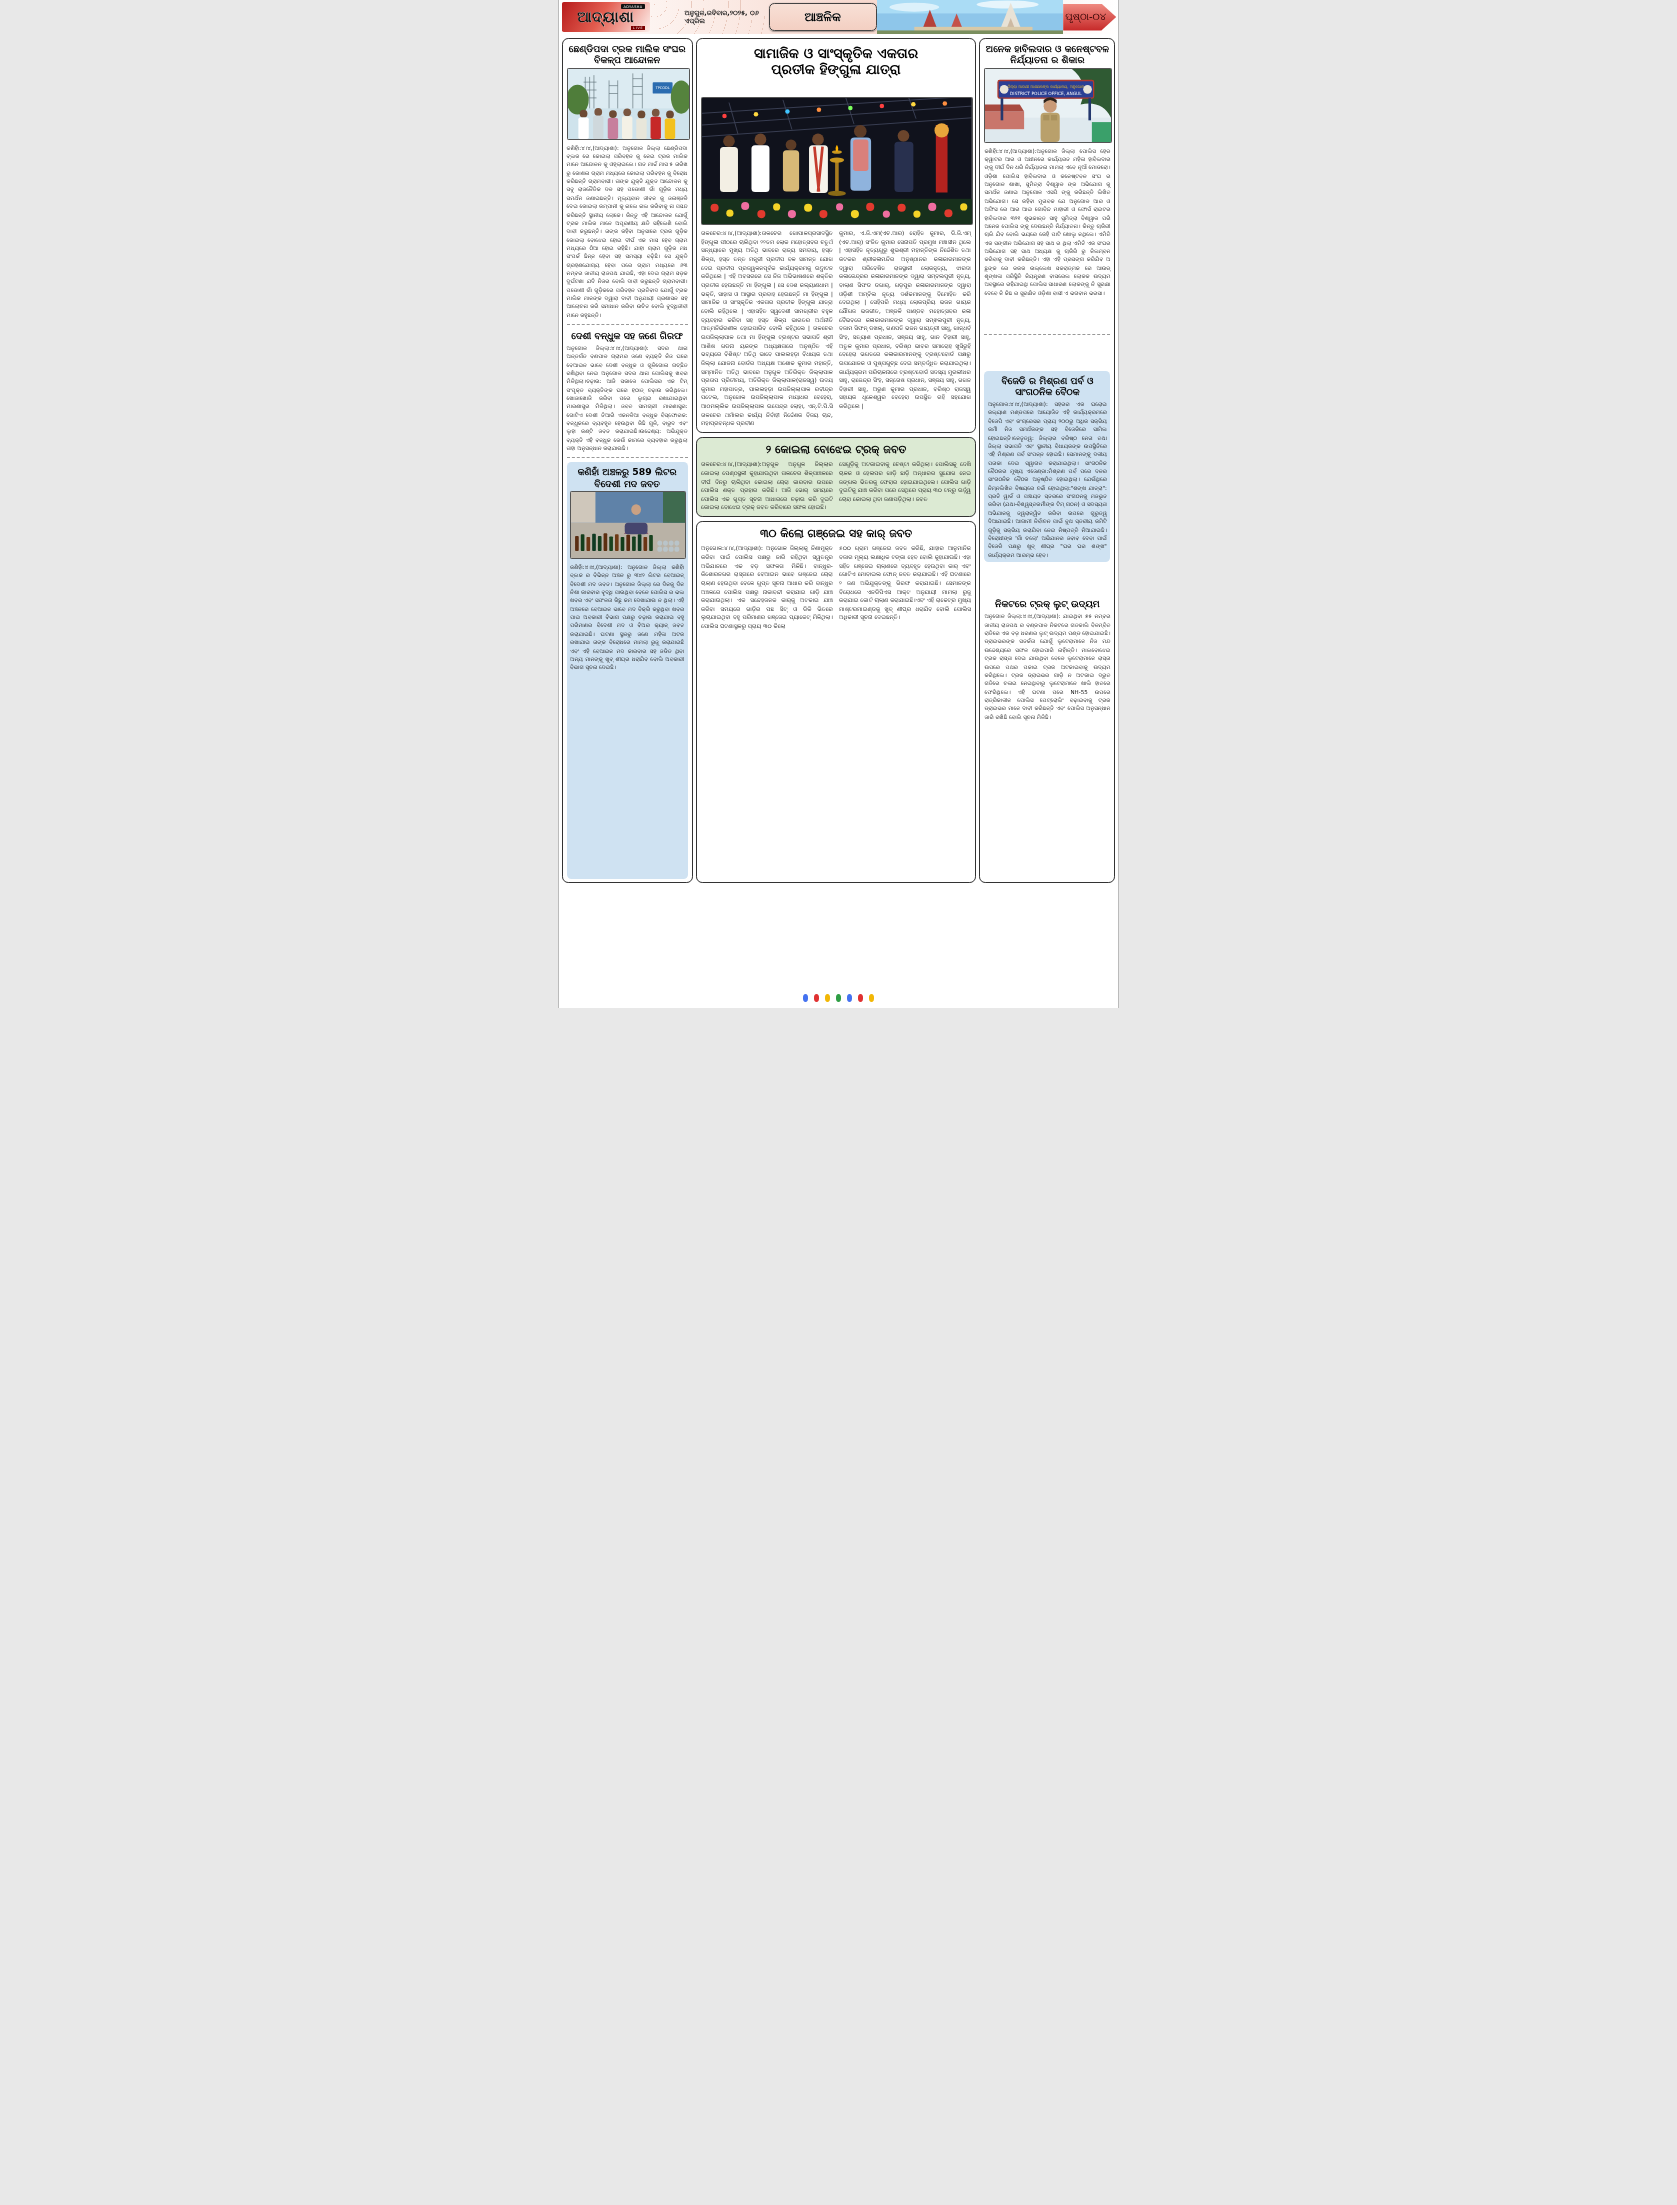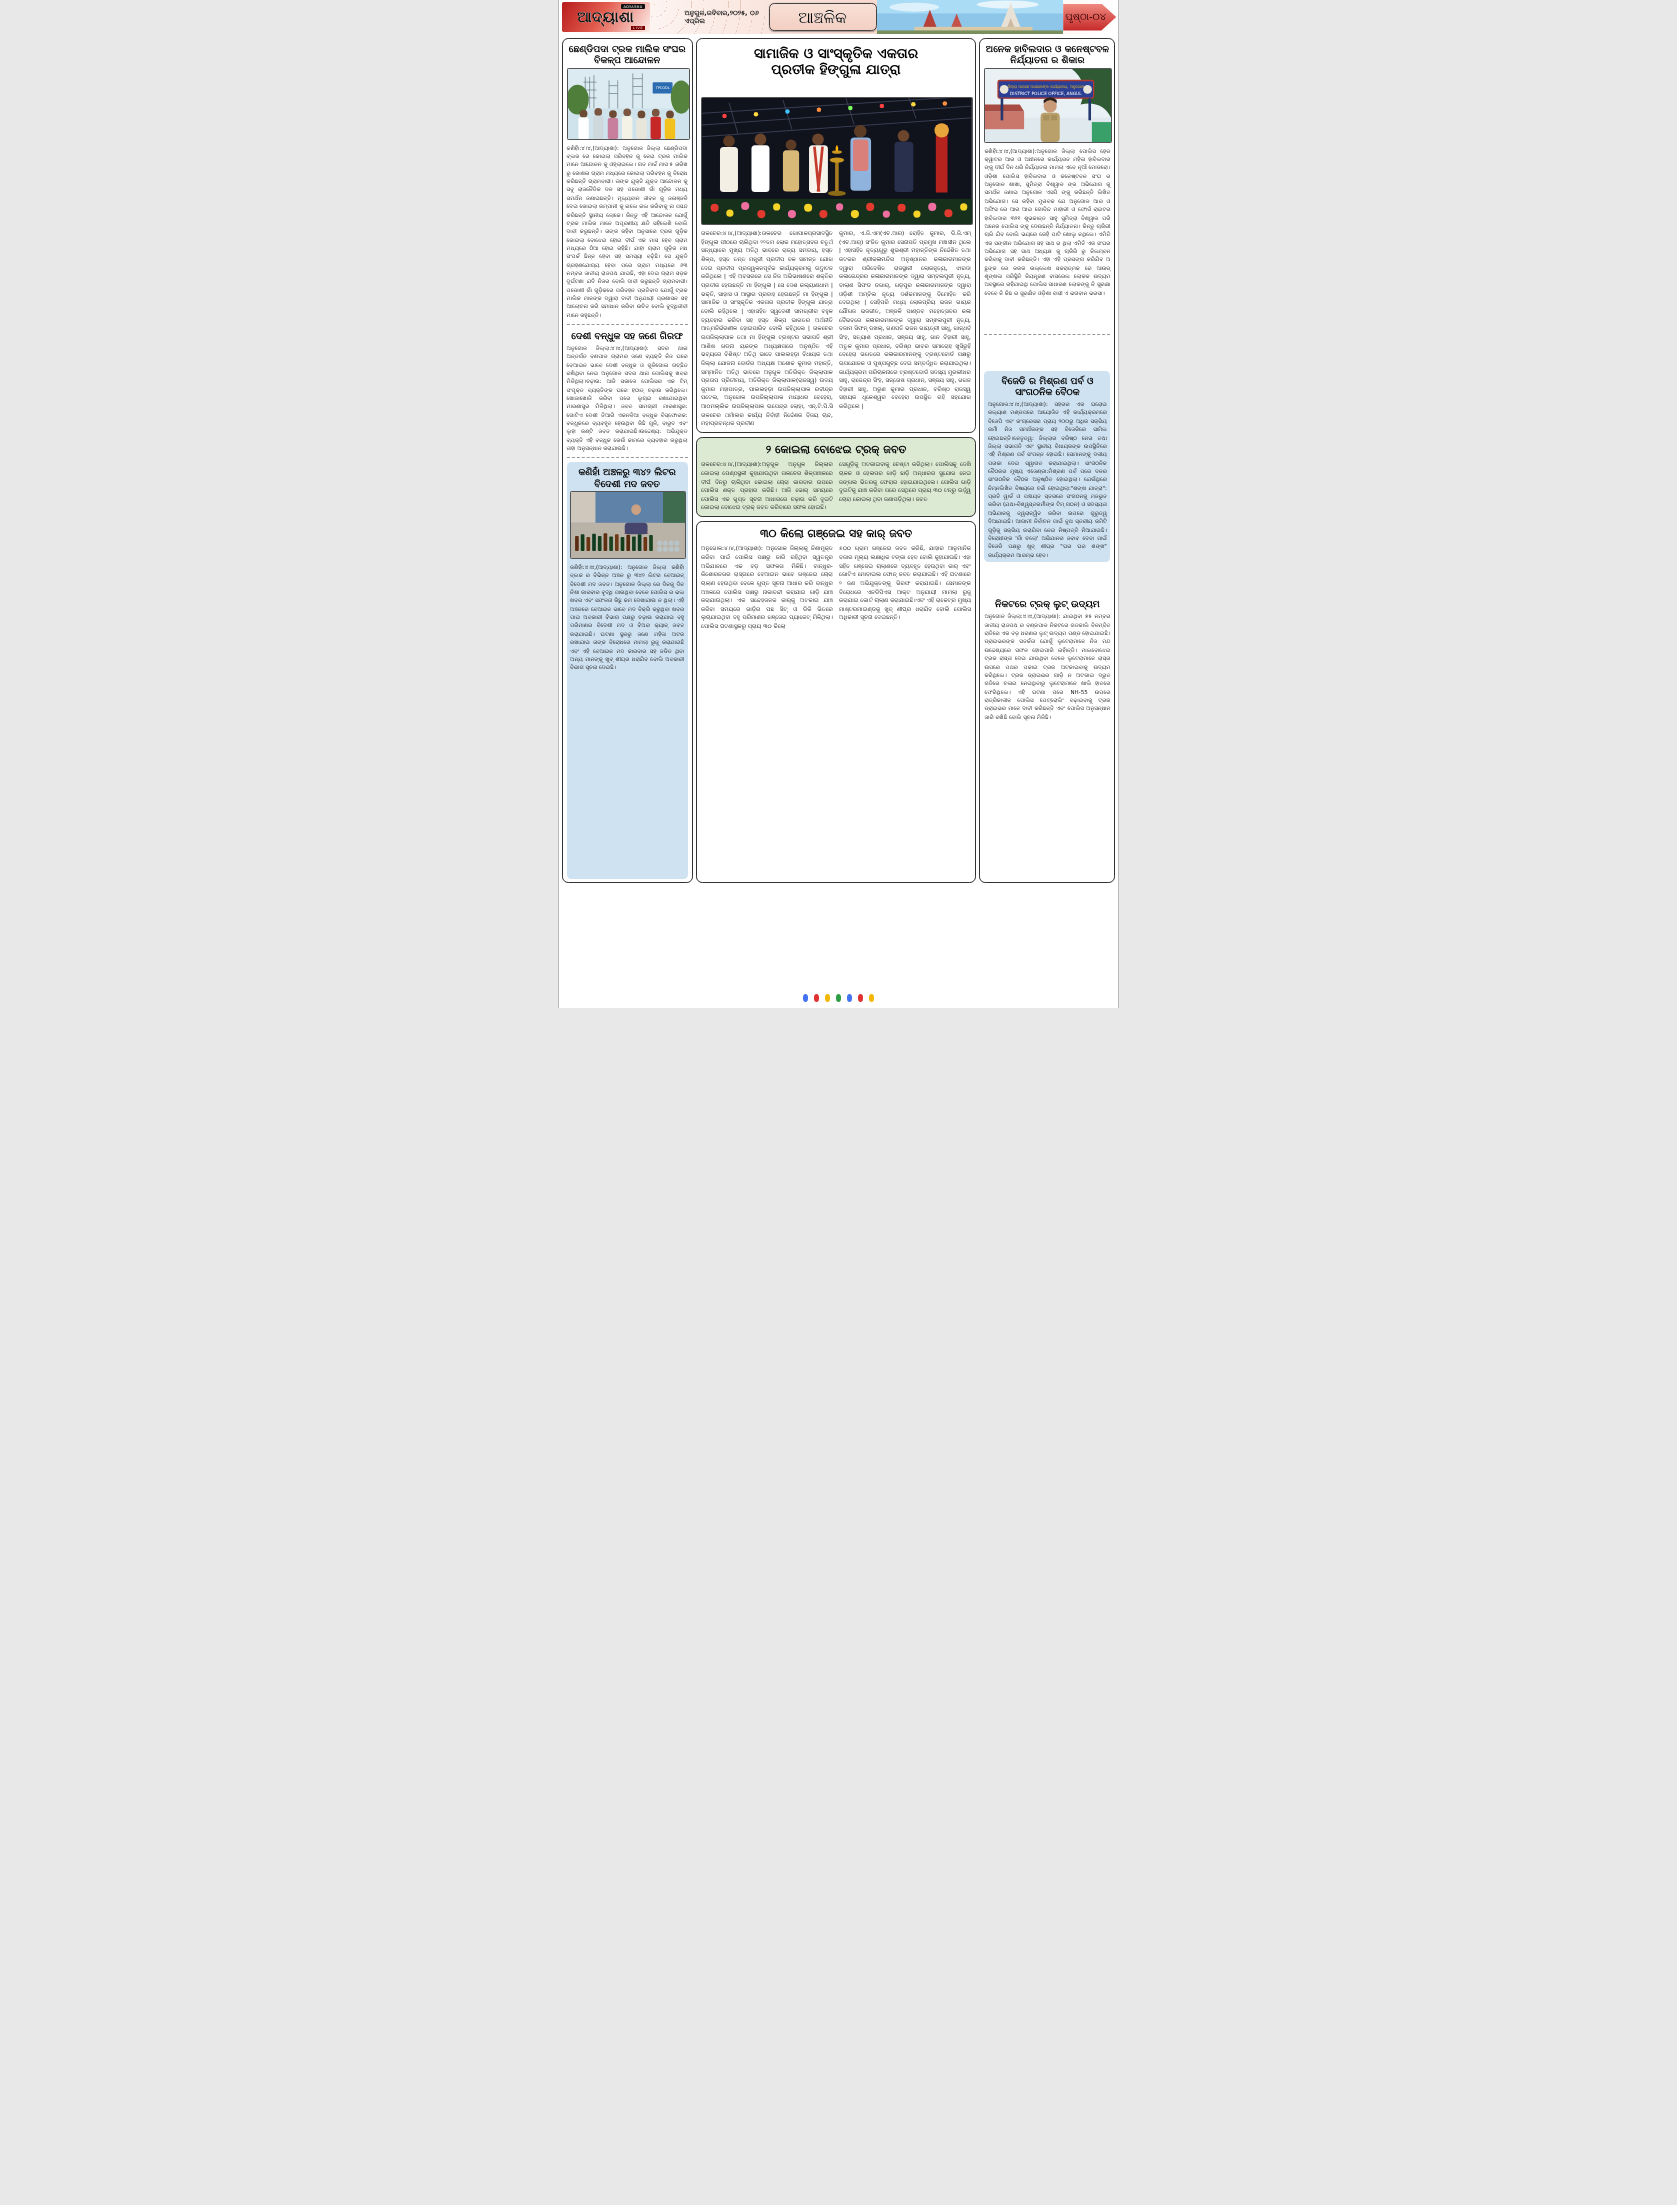--- a/index.html
+++ b/index.html
@@ -12,21 +12,21 @@
         background:linear-gradient(120deg,#b71c1c,#e35d4f 45%,#fdeeea);display:flex;align-items:center;justify-content:center;}
   .logo .logo-main{font-size:15px;font-weight:800;color:#111;text-shadow:0.4px 0.4px 0 #fff;letter-spacing:0.4px;}
   .logo .logo-badge{position:absolute;top:2.6px;right:4.4px;background:#111;color:#fff;font-size:3.5px;padding:0.4px 2.6px;border-radius:0.9px;letter-spacing:0.4px;}
   .logo .logo-live{position:absolute;bottom:2.2px;right:4.4px;background:#7a0000;color:#fff;font-size:3.1px;padding:0 1.8px;letter-spacing:0.9px;}
   .date-area{flex:0 0 119px;display:flex;align-items:center;justify-content:center;
              background:repeating-radial-gradient(circle at 4.4px 4.4px, #e9c9bd 0 0.4px, transparent 0.4px 12.3px);}
   .date-text{font-size:6.6px;font-weight:700;color:#222;padding-left:35px;}
   .title-box{align-self:center;flex:0 0 106px;height:25.6px;background:linear-gradient(180deg,#f8e0d6,#f3cfc2);
              border:0.7px solid #444;border-radius:5.3px;display:flex;align-items:center;justify-content:center;
              box-shadow:0 0.4px 1.3px rgba(0,0,0,.35);}
-  .title-box span{font-size:16px;font-weight:400;color:#000;text-shadow:0 0.4px 0 #fff;}
+  .title-box span{font-size:12px;font-weight:700;color:#000;text-shadow:0 0.4px 0 #fff;}
   .temple{flex:1 1 auto;min-width:0;}
   .page-chevron{position:relative;flex:0 0 53px;margin:3.5px 1.8px 3.5px 0;display:flex;align-items:center;justify-content:center;
                 background:linear-gradient(180deg,#ef8a80,#c62828);
                 clip-path:polygon(0 0,72% 0,100% 50%,72% 100%,0 100%,0 0);}
   .page-chevron span{color:#2b0000;font-weight:400;font-size:10px;padding-right:8px;}
   
   .cols{display:flex;gap:3.5px;padding:3.5px 2.6px 1.8px 2.6px;height:851px;box-sizing:border-box;}
   .col{display:flex;flex-direction:column;min-width:0;}
   .col.left{flex:0 0 131px;}
   .col.center{flex:1 1 auto;}
@@ -117,21 +117,21 @@
         </svg>
         <p class="body-text" style="margin:3.5px 0 0 0;">କଣିହାଁ:୪।୪,(ଆଦ୍ୟାଶା): ଅନୁଗୋଳ ଜିଲ୍ଲା ଛେଣ୍ଡିପଦା ବ୍ଲକ ରେ କୋଇଲା ପରିବହନ କୁ ନେଇ ଟ୍ରକ ମାଲିକ ମାନେ ଆନ୍ଦୋଳନ କୁ ଓହ୍ଲାଇଲେ। ଗତ ମାର୍ଚ୍ଚ ମାସ ୫ ତାରିଖ ରୁ କୋଶଳା ଗ୍ରାମ ମଧ୍ୟରେ କୋଇଲା ପରିବହନ କୁ ବିରୋଧ କରିଛନ୍ତି ଗ୍ରାମବାସୀ। ତାଙ୍କ ଯୁକ୍ତି ଯୁକ୍ତ ଆନ୍ଦୋଳନ କୁ ସବୁ ରାଜନୈତିକ ଦଳ ସହ ପଡୋଶୀ ଗାଁ ଗୁଡ଼ିକ ମଧ୍ୟ ସମର୍ଥନ ଜଣାଇଛନ୍ତି। ମୂଲ୍ୟବାନ ଜୀବନ କୁ ଜଳାଞ୍ଜଳି ଦେଇ କୋଇଲା କମ୍ପାନୀ କୁ ନାଲେ ନାଲ କରିବାକୁ ନା ପସନ୍ଦ କରିଛନ୍ତି ସ୍ଥାନୀୟ ଲୋକେ। କିନ୍ତୁ ଏହି ଆନ୍ଦୋଳନ ଯୋଗୁଁ ଟ୍ରକ ମାଲିକ ମାନେ ଅପୂରଣୀୟ କ୍ଷତି ସହିଲେଣି ବୋଲି ଦାବୀ କରୁଛନ୍ତି। ତାଙ୍କ କହିବା ଅନୁସାରେ ଟ୍ରକ ଗୁଡ଼ିକ କୋଇଲା ବୋଝେଇ ହୋଇ ଦୀର୍ଘ ଏକ ମାସ ହେବ ଗ୍ରାମ ମଧ୍ୟରେ ଠିଆ ହୋଇ ରହିଛି। ଯାହା ଗ୍ରାମ ଗୁଡ଼ିକ ମଧ ସଂପର୍କ ଛିନ୍ନ ହେବା ସହ ସମସ୍ୟା ବଢ଼ିଛି। ସେ ଯୁକ୍ତି ଗ୍ରହଣଯୋଗ୍ୟ ହେବା ପରେ ଗ୍ରାମ ମଧ୍ୟରେ ୬୩ ନମ୍ବର ଜାତୀୟ ରାଜପଥ ଯାଇଛି, ଏହା ଦେଇ ଗ୍ରାମ ସଡ଼କ ଦୁର୍ଘଟଣା ଯଦି ନିଜର ବୋଲି ଦାବୀ କରୁଛନ୍ତି ଗ୍ରାମବାସୀ। ପଡୋଶୀ ଗାଁ ଗୁଡ଼ିକରେ ପରିବହନ ପ୍ରତିବାଦ ଯୋଗୁଁ ଟ୍ରକ ମାଲିକ ମାନଙ୍କ ଦ୍ୱାରା ଦାବୀ ଅନୁଯାୟୀ ପ୍ରଶାସନ ସହ ଆଲୋଚନା କରି ସମାଧାନ କରିବା ଉଚିତ ବୋଲି ବୁଦ୍ଧିଜୀବୀ ମାନେ କହୁଛନ୍ତି।</p>
       </article>
       <div class="divider"></div>
       <article>
         <h2 class="headline h-small">ଦେଶୀ ବନ୍ଧୁକ ସହ ଜଣେ ଗିରଫ</h2>
         <p class="body-text" style="margin:1.8px 0 0 0;">ଅନୁଗୋଳ ଜିଲ୍ଲା:୪।୪,(ଆଦ୍ୟାଶା): ସଦର ଥାନା ଅନ୍ତର୍ଗତ ବଣପାଳ ଗ୍ରାମର ଜଣେ ବ୍ୟକ୍ତି ନିଜ ଘରେ ବେଆଇନ ଭାବେ ଦେଶୀ ବନ୍ଧୁକ ଓ ଗୁଳିଗୋଳା ଗଚ୍ଛିତ ରଖିଥିବା ନେଇ ଅନୁଗୋଳ ସଦର ଥାନା ପୋଲିସକୁ ଖବର ମିଳିଥିଲା।ଚଢ଼ାଉ: ଆଜି ସକାଳେ ପୋଲିସର ଏକ ଟିମ୍ ସଂପୃକ୍ତ ବ୍ୟକ୍ତିଙ୍କ ଘରେ ହଠାତ୍ ଚଢ଼ାଉ କରିଥିଲେ। ଖୋଜାଖୋଜି କରିବା ପରେ ଲୁଚାଇ ରଖାଯାଇଥିବା ମାରଣାସ୍ତ୍ର ମିଳିଥିଲା। ଜବତ ସାମଗ୍ରୀ ମାରଣାସ୍ତ୍ର: ଗୋଟିଏ ଦେଶୀ ତିଆରି ଏକନଳିଆ ବନ୍ଧୁକ ବିସ୍ଫୋରକ: ବନ୍ଧୁକରେ ବ୍ୟବହୃତ ହେଉଥିବା କିଛି ଗୁଳି, ବାରୁଦ ଏବଂ ଲୁହା କଣ୍ଟି ଜବତ କରାଯାଇଛି।ଉଦ୍ଦେଶ୍ୟ: ଅଭିଯୁକ୍ତ ବ୍ୟକ୍ତି ଏହି ବନ୍ଧୁକ କେଉଁ କାମରେ ବ୍ୟବହାର କରୁଥିଲା ତାହା ଅନୁସନ୍ଧାନ କରାଯାଉଛି।</p>
       </article>
       <div class="divider"></div>
       <article class="bluebox" style="flex:1 1 auto;">
-        <h2 class="headline h-small">କଣିହାଁ ଅଞ୍ଚଳରୁ ୩୪୨ ଲିଟର ବିଦେଶୀ ମଦ ଜବତ</h2>
+        <h2 class="headline h-small">କଣିହାଁ ଅଞ୍ଚଳରୁ 589 ଲିଟର ବିଦେଶୀ ମଦ ଜବତ</h2>
         <svg class="photo" viewBox="0 0 280 150" preserveAspectRatio="none" style="height:66px">
           <rect width="280" height="150" fill="#b9b2a6"></rect>
           <rect x="0" y="0" width="280" height="70" fill="#5f82a8"></rect>
           <rect x="0" y="0" width="60" height="70" fill="#cfc7bb"></rect>
           <rect x="226" y="0" width="54" height="70" fill="#3f6b4f"></rect>
           <g>
             <circle cx="160" cy="40" r="12" fill="#caa183"></circle>
             <path d="M130,95 Q160,58 190,95 Z" fill="#7d3f5c"></path>
             <rect x="132" y="70" width="56" height="26" rx="8" fill="#45456e"></rect>
           </g>

